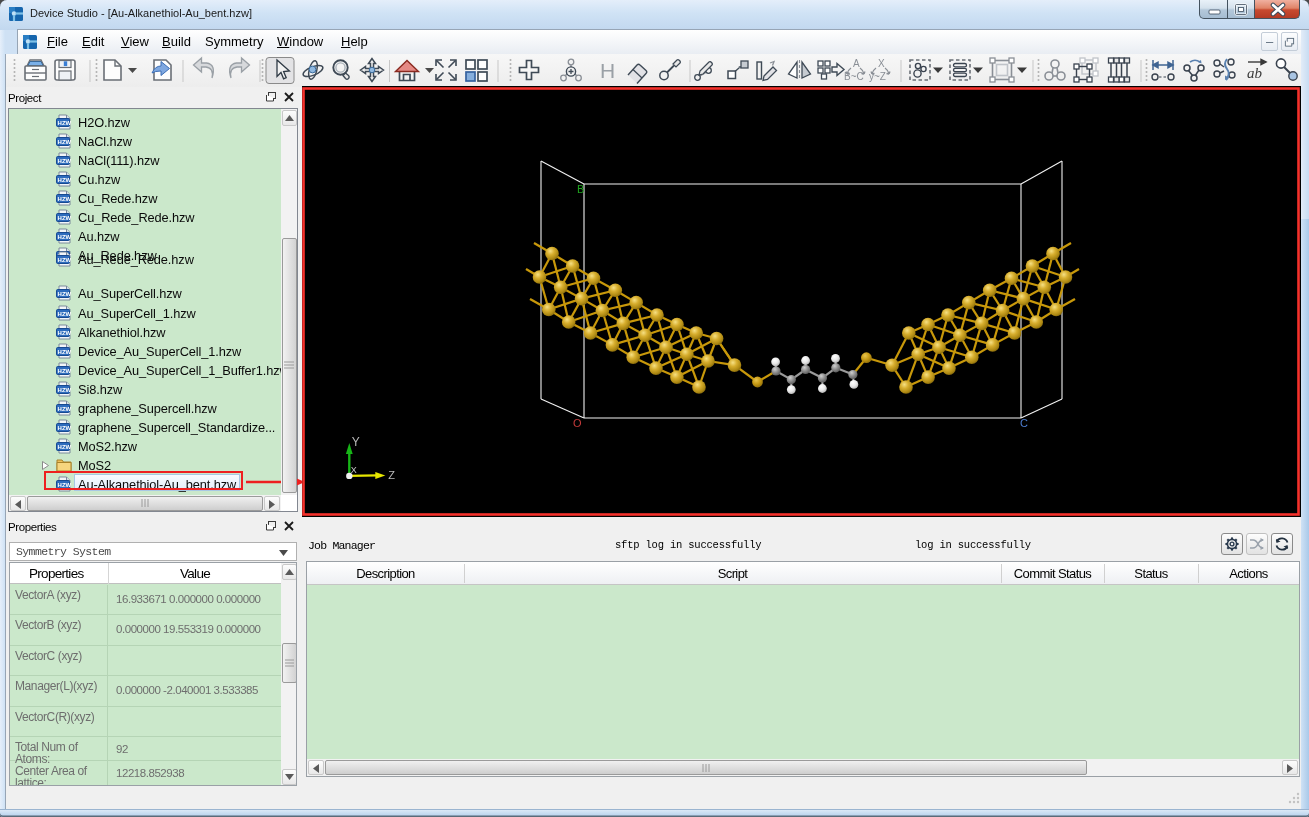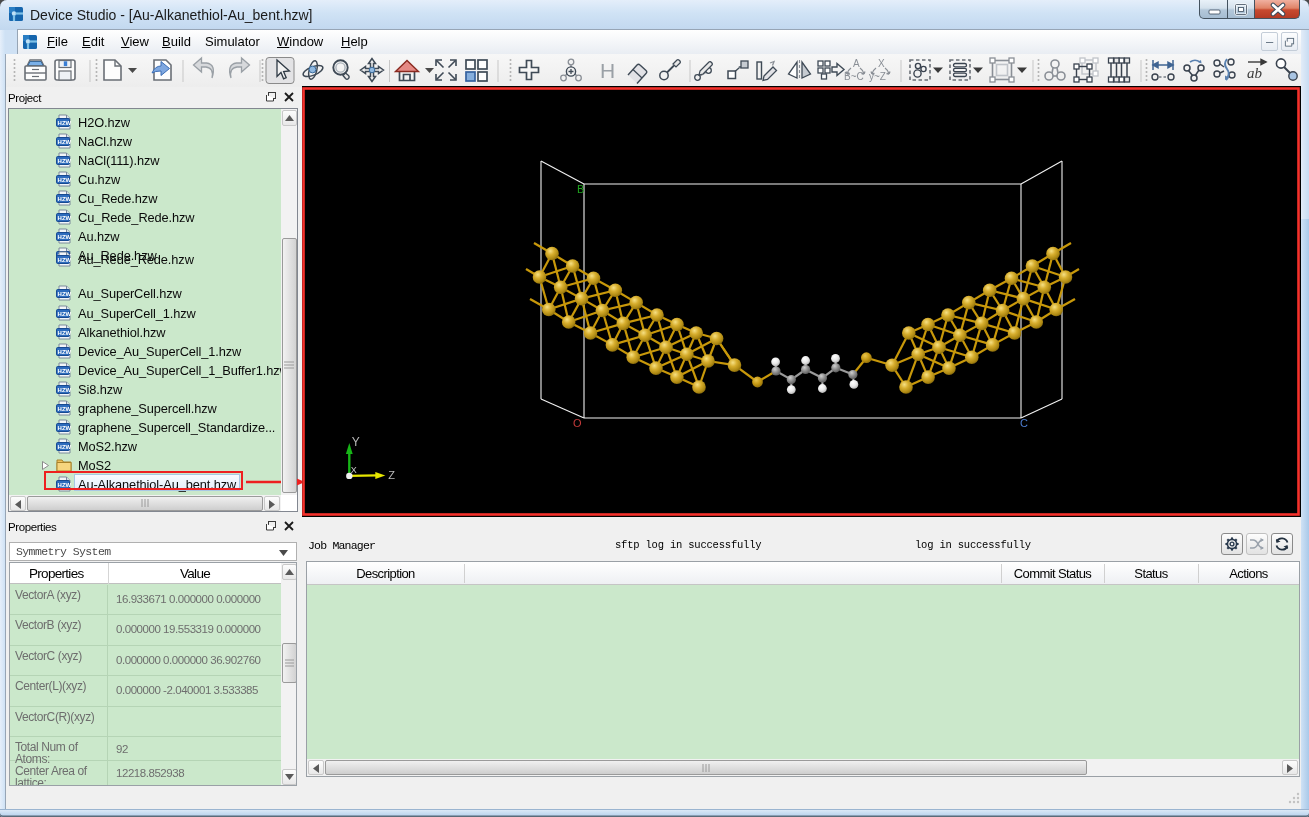--- a/index.html
+++ b/index.html
@@ -4,21 +4,21 @@
 html,body { width:1309px; height:817px; background:#4a4a4a; overflow:hidden;
   font-family:"Liberation Sans", sans-serif; }
 #win { position:absolute; left:0; top:0; width:1309px; height:817px;
   background:#cfe1f4; border-radius:7px 7px 3px 3px;
   box-shadow: inset 0 0 0 1px #4a5a6a; }
 .abs { position:absolute; }
 
 #title { left:0; top:0; width:1309px; height:30px;
   background:linear-gradient(#e4eefa 0%, #cfe2f5 45%, #c2d8ef 100%);
   border-radius:7px 7px 0 0; }
-#title .txt { position:absolute; left:30px; top:7px; font-size:14px; color:#1a1a1a;text-align:right; }
+#title .txt { position:absolute; left:30px; top:7px; font-size:11px; color:#1a1a1a;text-align:right; }
 .logo { position:absolute; width:14px; height:14px; }
 
 #caps { position:absolute; left:1199px; top:0; width:101px; height:19px; display:flex; }
 .cap { height:19px; border:1px solid #44525f; border-top:none; position:relative; }
 .cap.min { width:29px; border-radius:0 0 0 5px;
   background:linear-gradient(#e9f1f8 0%,#d4e1ec 45%,#b4c8da 55%,#a5bcd1 100%); }
 .cap.max { width:26px; border-left:none; border-right:none;
   background:linear-gradient(#e9f1f8 0%,#d4e1ec 45%,#b4c8da 55%,#a5bcd1 100%); }
 .cap.cls { width:46px; border-radius:0 0 5px 0;
   background:linear-gradient(#f0b0a0 0%,#e08468 45%,#c84a30 55%,#b43a24 100%); }
@@ -113,21 +113,21 @@
     <rect width="14" height="14" rx="1.5" fill="#1565ad"></rect>
     <rect width="6" height="6" x="0" y="0" fill="#2a7ec4"></rect>
     <circle cx="5" cy="6.5" r="2.2" fill="#bfe0f5"></circle>
     <rect x="6.5" y="5.4" width="7.5" height="2.2" fill="#7dc0e8"></rect>
     <rect x="3.9" y="8" width="2.2" height="6" fill="#7dc0e8"></rect>
   </svg>
   <div class="mi" style="left:29px"><u>F</u>ile</div>
   <div class="mi" style="left:64px"><u>E</u>dit</div>
   <div class="mi" style="left:103px"><u>V</u>iew</div>
   <div class="mi" style="left:144px"><u>B</u>uild</div>
-  <div class="mi" style="left:187px">Simulator</div>
+  <div class="mi" style="left:187px">Symmetry</div>
   <div class="mi" style="left:259px"><u>W</u>indow</div>
   <div class="mi" style="left:323px"><u>H</u>elp</div>
   <div id="mdi-caps">
     <div class="mcap" style="font-size:13px">–</div>
     <div class="mcap"><svg width="11" height="11" viewBox="0 0 12 12" style="margin-top:4px">
           <rect x="3.5" y="1.5" width="7" height="6" fill="none" stroke="#5a6a7a"></rect>
           <path d="M1.5 4 v6 h7 v-3" fill="#f8f8f8" stroke="#5a6a7a"></path>
         </svg></div>
     <div class="mcap" style="font-size:12px">✕</div>
   </div>
@@ -743,24 +743,23 @@
       <div class="prow" style="height:30.4px">
         <div class="pl">VectorA (xyz)</div>
         <div class="pv">16.933671 0.000000 0.000000</div>
       </div>
       <div class="prow" style="height:30.4px">
         <div class="pl">VectorB (xyz)</div>
         <div class="pv">0.000000 19.553319 0.000000</div>
       </div>
       <div class="prow" style="height:30.4px">
         <div class="pl">VectorC (xyz)</div>
-        <div class="pv">0.000000 0.000000 36.902760</div>
       </div>
       <div class="prow" style="height:30.4px">
-        <div class="pl">Center(L)(xyz)</div>
+        <div class="pl">Manager(L)(xyz)</div>
         <div class="pv">0.000000 -2.040001 3.533385</div>
       </div>
       <div class="prow" style="height:30.4px">
         <div class="pl">VectorC(R)(xyz)</div>
       </div>
       <div class="prow" style="height:24px">
         <div class="pl">Total Num of Atoms:</div>
         <div class="pv">92</div>
       </div>
       <div class="prow" style="height:28px">
@@ -1106,20 +1105,21 @@
         <path d="M13.5 6.5 a6 6 0 0 0 -11 -1"></path>
         <path d="M2.5 9.5 a6 6 0 0 0 11 1"></path>
       </g>
       <path d="M2 3 l0.5 4 l4 -1.5 z" fill="#22303f"></path>
       <path d="M14 13 l-0.5 -4 l-4 1.5 z" fill="#22303f"></path>
     </svg>
   </div>
 <div class="abs" id="jobtable">
   <div id="jobhead">
     <div style="left:0;width:157px">Description</div>
+    <div style="left:157px;width:537px">Script</div>
     <div style="left:694px;width:103px">Commit Status</div>
     <div style="left:797px;width:94px">Status</div>
     <div style="left:891px;width:101px">Actions</div>
     <div class="cdiv" style="left:157px"></div>
     <div class="cdiv" style="left:694px"></div>
     <div class="cdiv" style="left:797px"></div>
     <div class="cdiv" style="left:891px"></div>
   </div>
   <div class="sb" style="left:0px;top:197px;width:992px;height:17px"></div>
   <div class="sbbtn" style="left:1px;top:198px;width:16px;height:15px">

